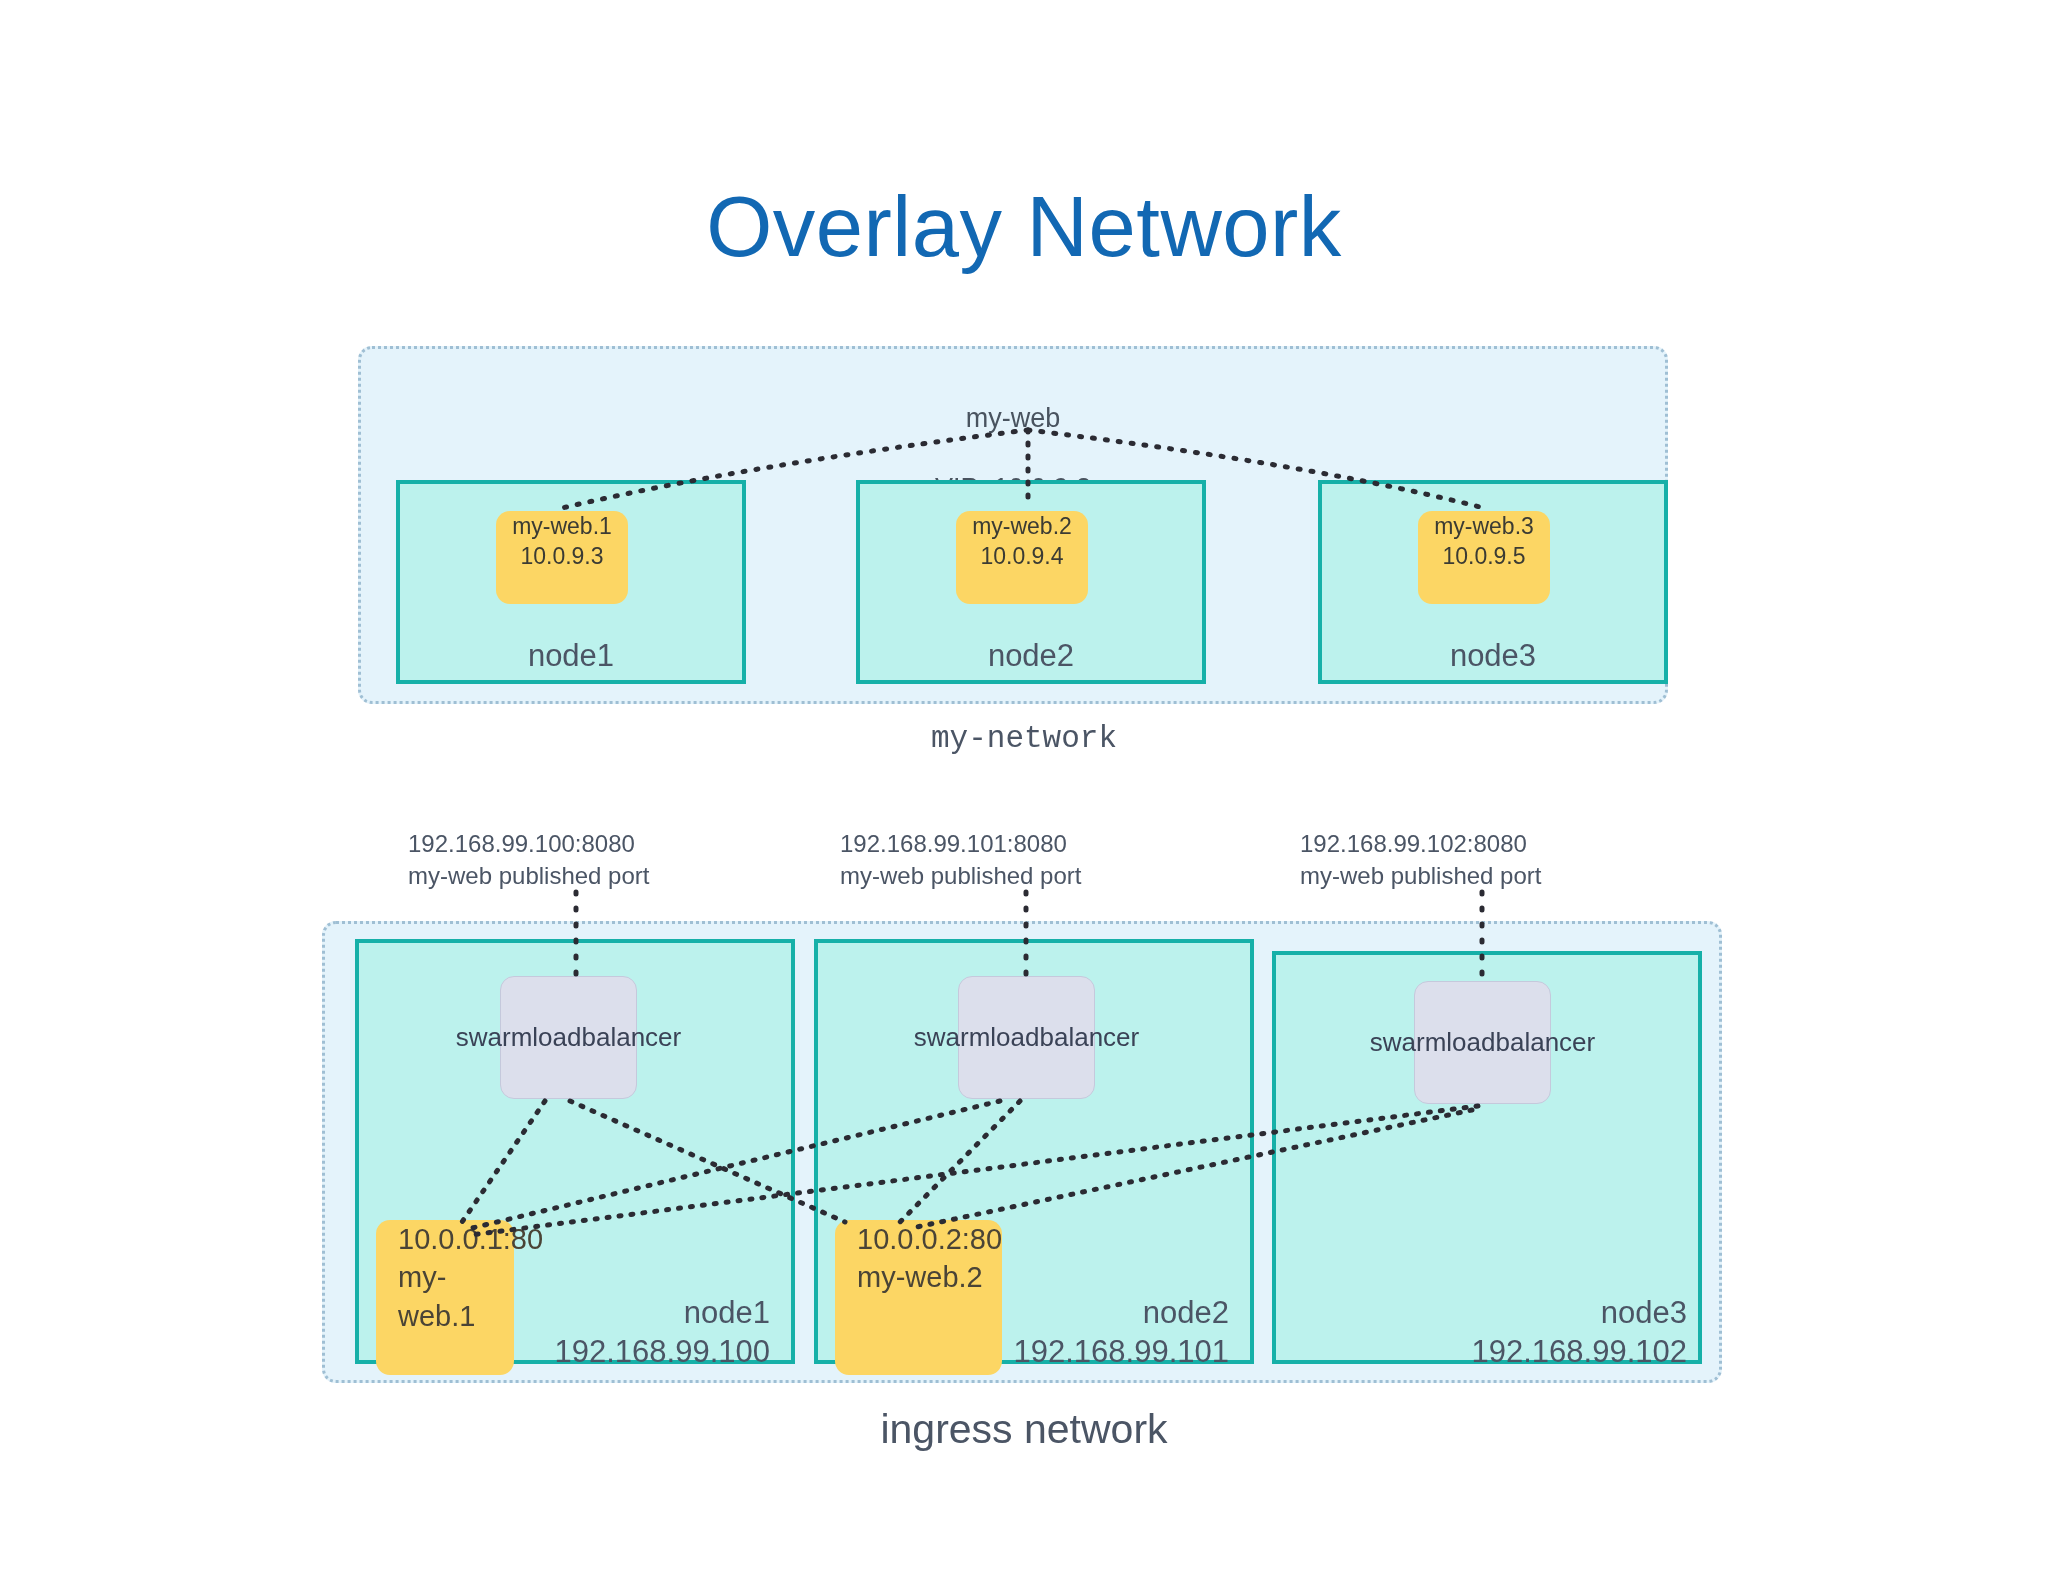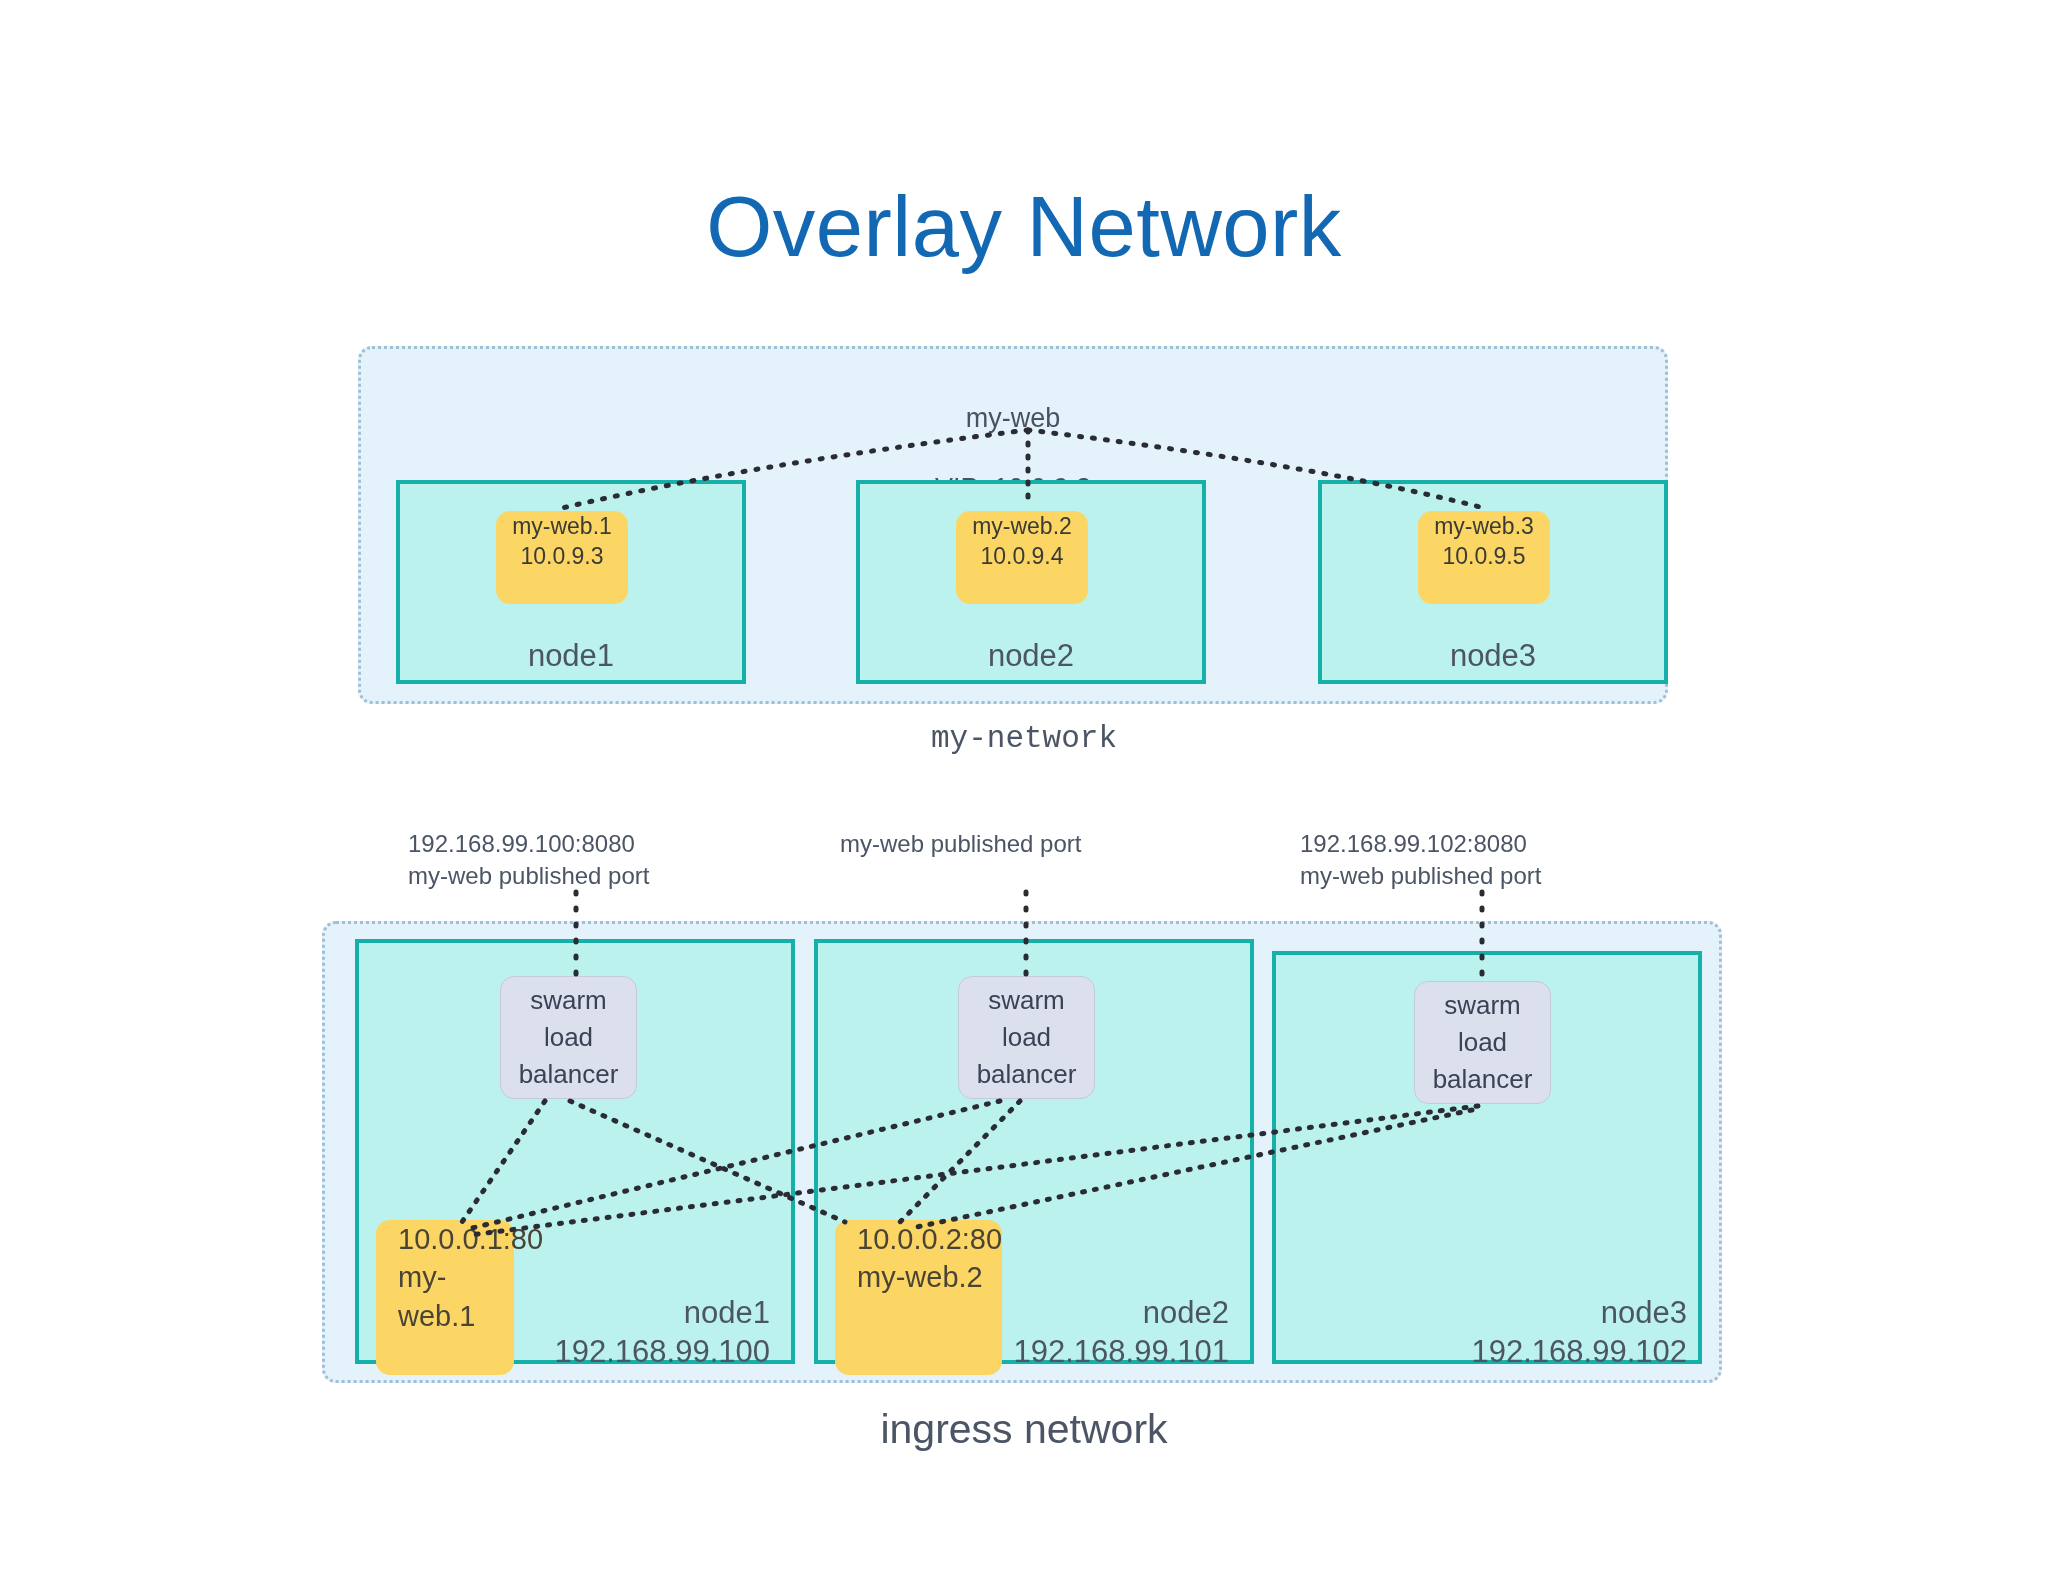--- a/index.html
+++ b/index.html
@@ -77,21 +77,21 @@
   }
 
   
   .lb-box {
     position: absolute;
     background: #DCDFEC;
     border: 1px solid #C5C9DC;
     border-radius: 14px;
     box-sizing: border-box;
     display: flex;
-    flex-direction: column;
+    flex-direction: row;
     align-items: center;
     justify-content: center;
     color: #3A4256;
     font-size: 26px;
     line-height: 1.42;
     text-align: center;
   }
 
   
   .lbl {
@@ -185,20 +185,21 @@
   </div>
   <div class="node-name" style="left:1318px; top:622px; width:350px;">node3</div>
 
   <div class="net-name" style="top:705px;">my-network</div>
 
   <div class="port-label" style="left:408px; top:812px; width:370px;">
     <div>192.168.99.100:8080</div>
     <div>my-web published port</div>
   </div>
   <div class="port-label" style="left:840px; top:812px; width:370px;">
+    <div>192.168.99.101:8080</div>
     <div>my-web published port</div>
   </div>
   <div class="port-label" style="left:1300px; top:812px; width:370px;">
     <div>192.168.99.102:8080</div>
     <div>my-web published port</div>
   </div>
 
   <div class="net-box" style="left:322px; top:905px; width:1400px; height:462px;"></div>
 
   <div class="node-box" style="left:355px; top:923px; width:440px; height:425px;"></div>

